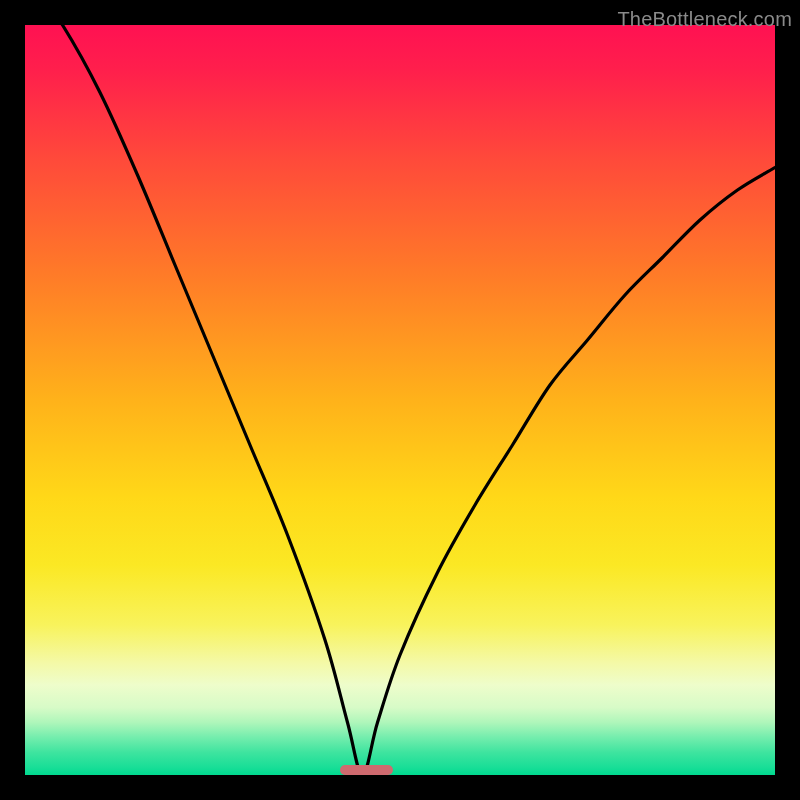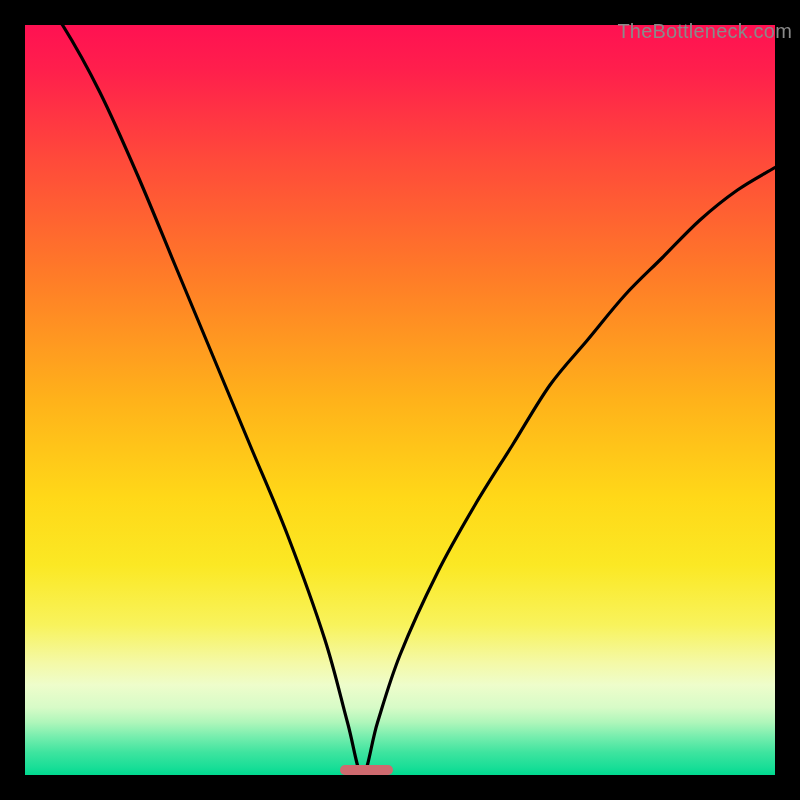--- a/index.html
+++ b/index.html
@@ -50,21 +50,21 @@
   }
   .marker {
     position: absolute;
     bottom: 0;
     height: 10px;
     border-radius: 5px;
     background: #cf6a6f;
   }
   .watermark {
     position: absolute;
-    top: 20px;
+    top: 8px;
     right: 8px;
     color: #8a8a8a;
     font-family: Arial, Helvetica, sans-serif;
     font-size: 20px;
     font-weight: 500;
     letter-spacing: 0.2px;
     user-select: none;
   }
 </style>
 </head>

